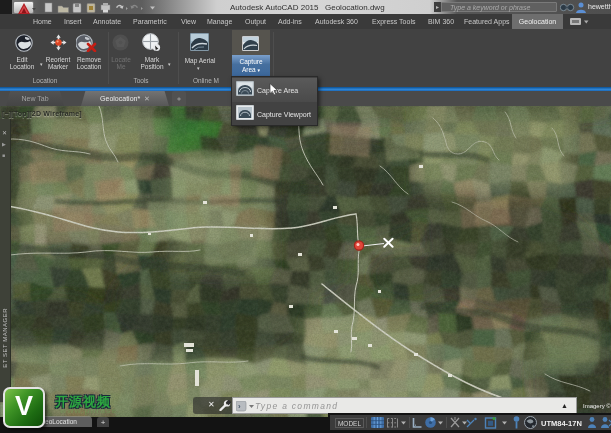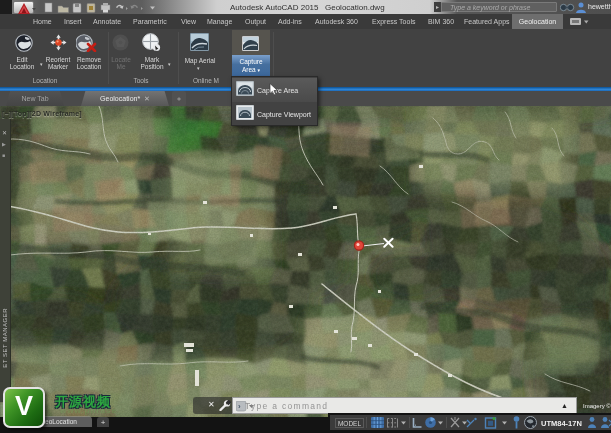--- a/index.html
+++ b/index.html
@@ -32,21 +32,21 @@
 
 #canvas{position:absolute;left:0;top:106px;width:611px;height:312px;background:#49523c;overflow:hidden}
 #vplabel{position:absolute;left:2px;top:4px;font-size:7px;color:#2a2c26;text-shadow:0 1px 1px rgba(210,215,200,.55);font-weight:bold;letter-spacing:.2px}
 
 #palette{position:absolute;left:0;top:119px;width:11px;height:283px;background:#3e4138;border-right:1px solid #2c2f27}
 #palette .ptxt{position:absolute;left:2px;bottom:34px;font-size:6px;color:#c2c2c2;writing-mode:vertical-rl;transform:rotate(180deg);letter-spacing:.5px}
 
 #cmdbar{position:absolute;left:193px;top:397px;width:384px;height:17px}
 #cmdgrip{position:absolute;left:0;top:0;width:39px;height:17px;background:rgba(40,40,40,.62);border-radius:3px 0 0 3px;color:#ddd}
 #cmdinput{position:absolute;left:39px;top:0;width:345px;height:17px;background:#e9e9e7;border:1px solid #9a9a9a}
-#cmdinput .hint{position:absolute;left:12px;top:3px;font-size:8.5px;color:#949494;letter-spacing:1.3px}
+#cmdinput .hint{position:absolute;left:22px;top:3px;font-size:8.5px;font-style:italic;color:#949494;letter-spacing:1.3px}
 
 #blackbar{position:absolute;left:0;top:417px;width:611px;height:16px;background:#131313}
 #blackbar2{position:absolute;left:328px;top:413px;width:283px;height:20px;background:#131313}
 #statusbar{position:absolute;left:330px;top:415px;width:281px;height:15px;background:#3b3b3b;color:#c8c8c8}
 #model{position:absolute;left:5px;top:3px;width:29px;height:10px;border:1px solid #5a5a5a;font-size:6.5px;text-align:center;line-height:9px;color:#d0d0d0}
 
 #laytab{position:absolute;left:25px;top:416px;width:67px;height:11px;background:rgba(155,155,155,.55);border-radius:4px 4px 0 0;font-size:6.5px;color:#e4e4e4;text-align:center;line-height:11px}
 #layplus{position:absolute;left:97px;top:417px;width:12px;height:10px;background:rgba(120,120,120,.45);border-radius:3px 3px 0 0;font-size:8px;color:#ddd;text-align:center;line-height:11px}
 
 #ddmenu{position:absolute;left:231px;top:76px;width:87px;height:50px;background:#424242;border:1px solid #2a2a2a;box-shadow:2px 2px 4px rgba(0,0,0,.5)}

